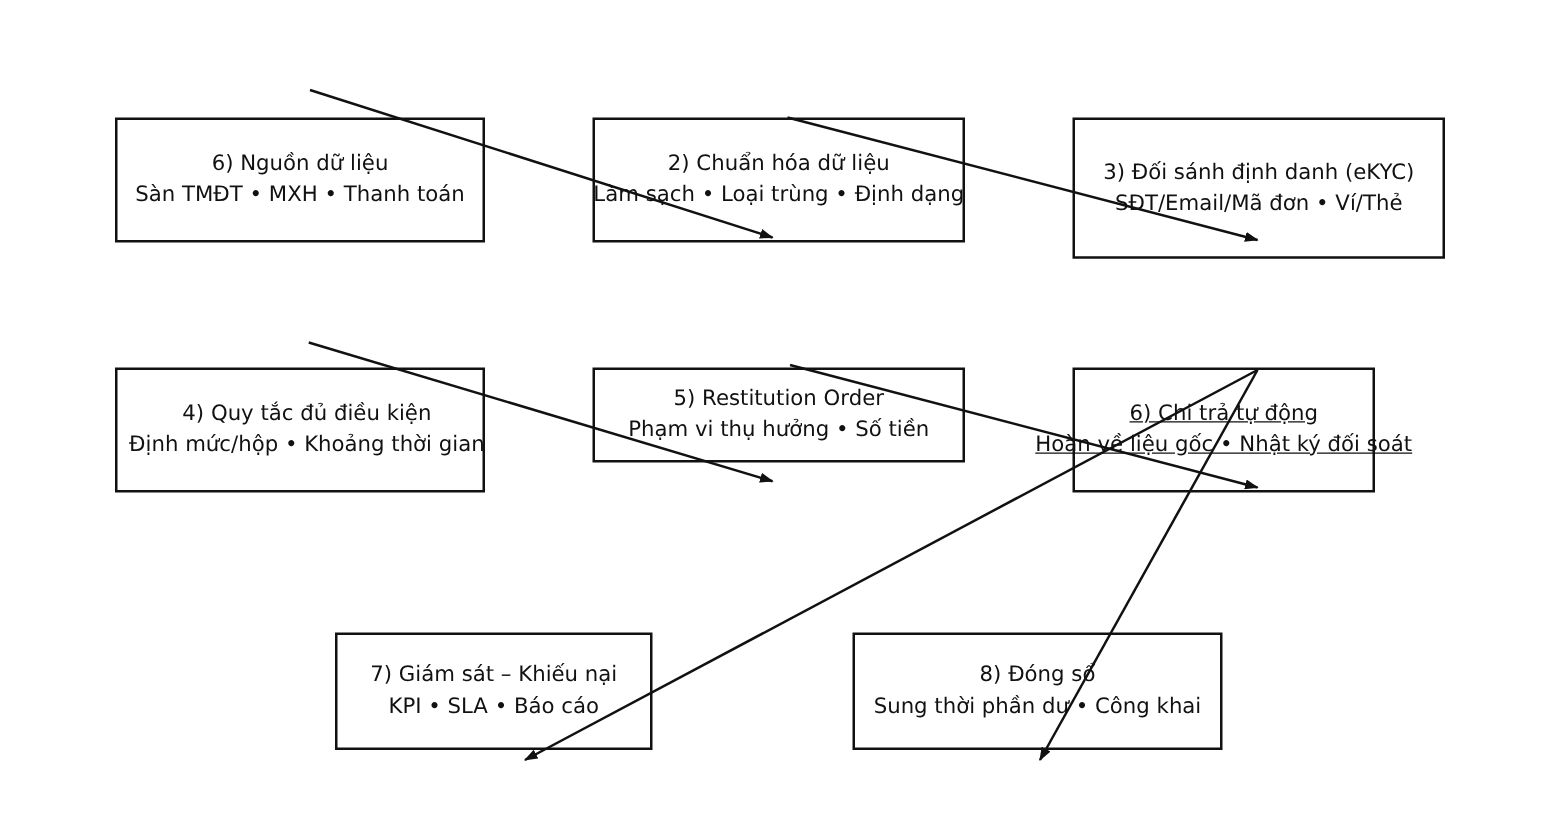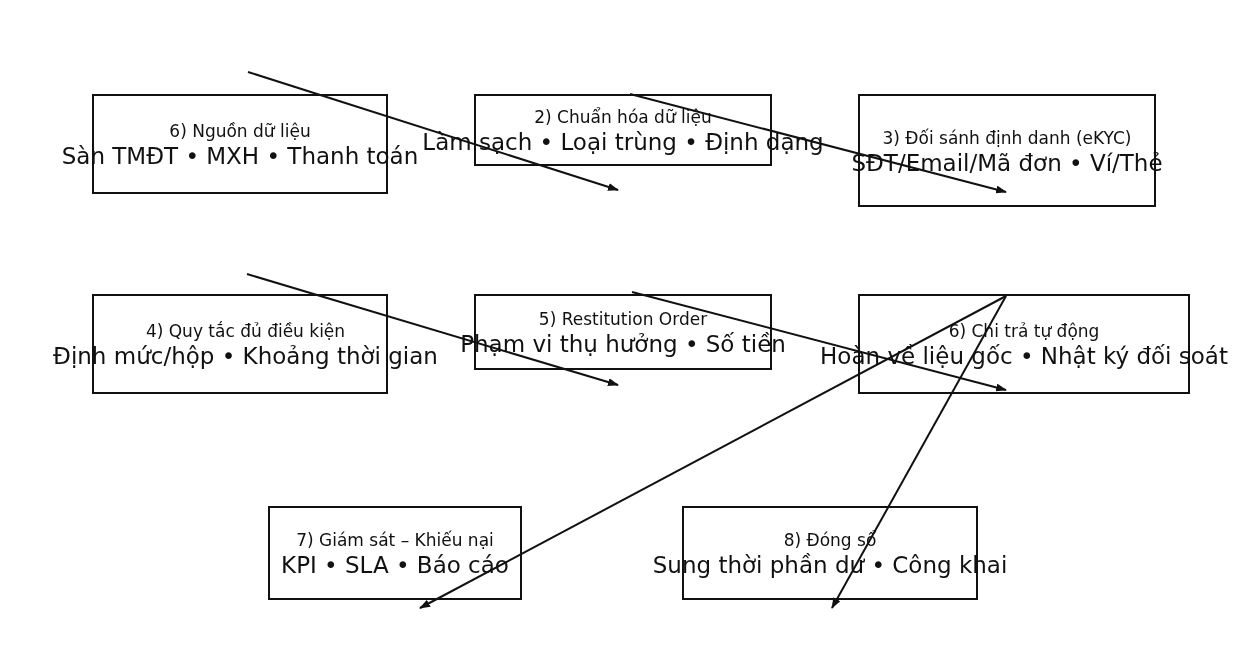--- a/index.html
+++ b/index.html
@@ -34,21 +34,21 @@
     justify-content: center;
     text-align: center;
     color: #111111;
   }
   .node-title {
     font-size: 17px;
     line-height: 25px;
     white-space: nowrap;
   }
   .node-sub {
-    font-size: 23px;
+    font-size: 17px;
     line-height: 25px;
     white-space: nowrap;
   }
 </style>
 </head>
 <body>
 
 <div id="canvas">
 
   <svg class="arrow-layer" viewBox="0 0 1242 668" width="1242" height="668">
@@ -65,41 +65,41 @@
         <line x1="1006" y1="296" x2="420" y2="608" stroke="#111111" stroke-width="2" marker-end="url(#arrowhead)"></line>
         <line x1="1006" y1="296" x2="832" y2="608" stroke="#111111" stroke-width="2" marker-end="url(#arrowhead)"></line>
       </g>
   </svg>
 
   <div class="node" style="left:92px;top:94px;width:296px;height:100px;">
     <div class="node-title">6) Nguồn dữ liệu</div>
     <div class="node-sub">Sàn TMĐT • MXH • Thanh toán</div>
   </div>
 
-  <div class="node" style="left:474px;top:94px;width:298px;height:72px;">
+  <div class="node" style="left:474px;top:94px;width:298px;height:100px;">
     <div class="node-title">2) Chuẩn hóa dữ liệu</div>
     <div class="node-sub">Làm sạch • Loại trùng • Định dạng</div>
   </div>
 
   <div class="node" style="left:858px;top:94px;width:298px;height:113px;">
     <div class="node-title">3) Đối sánh định danh (eKYC)</div>
     <div class="node-sub">SĐT/Email/Mã đơn • Ví/Thẻ</div>
   </div>
 
   <div class="node" style="left:92px;top:294px;width:296px;height:100px;padding-left:11px;">
     <div class="node-title">4) Quy tắc đủ điều kiện</div>
     <div class="node-sub">Định mức/hộp • Khoảng thời gian</div>
   </div>
 
   <div class="node" style="left:474px;top:294px;width:298px;height:76px;">
     <div class="node-title">5) Restitution Order</div>
     <div class="node-sub">Phạm vi thụ hưởng • Số tiền</div>
   </div>
 
-  <div class="node" style="left:858px;top:294px;width:332px;height:100px;">
+  <div class="node" style="left:858px;top:294px;width:242px;height:100px;text-decoration:underline;">
     <div class="node-title">6) Chi trả tự động</div>
     <div class="node-sub">Hoàn về liệu gốc • Nhật ký đối soát</div>
   </div>
 
   <div class="node" style="left:268px;top:506px;width:254px;height:94px;">
     <div class="node-title">7) Giám sát – Khiếu nại</div>
     <div class="node-sub">KPI • SLA • Báo cáo</div>
   </div>
 
   <div class="node" style="left:682px;top:506px;width:296px;height:94px;">

